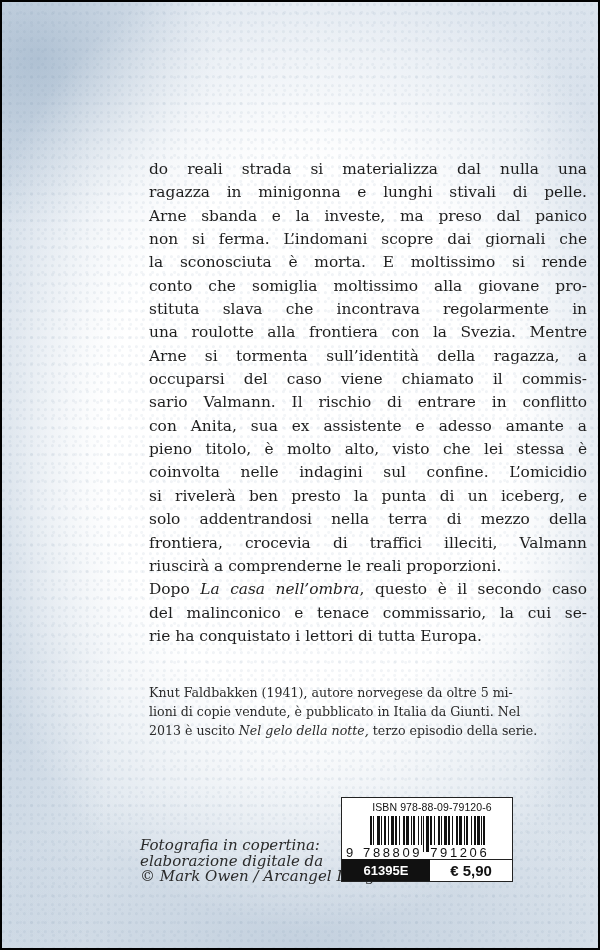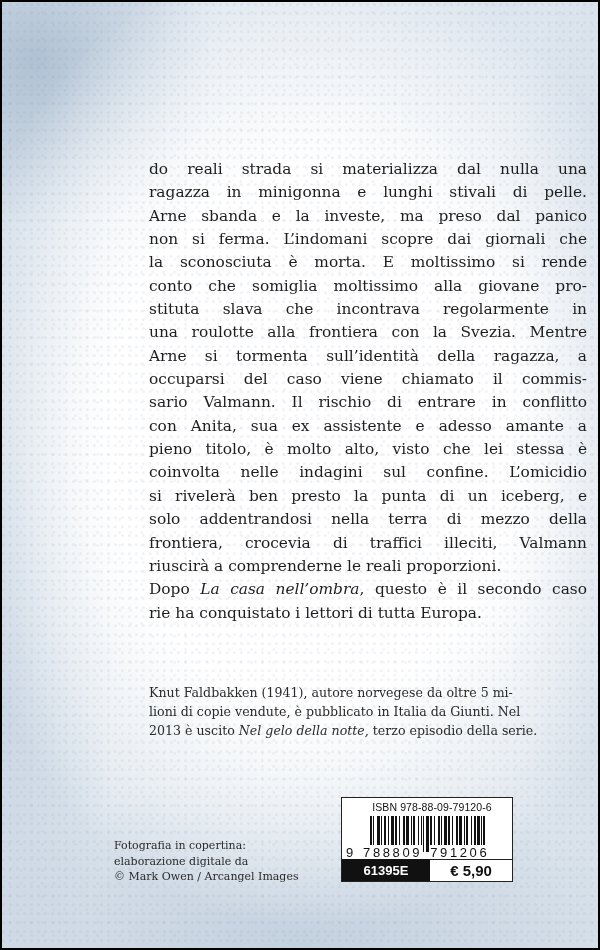--- a/index.html
+++ b/index.html
@@ -34,23 +34,23 @@
     .synopsis .line.last { text-align-last: left; }
     .synopsis i { font-style: italic; }
     .author {
       position: absolute; left: 147px; top: 681px; width: 445px;
       font-family: "DejaVu Serif", serif;
       font-size: 12.6px; line-height: 19px; color: #2a2a2a;
     }
     .author .line { display: block; white-space: nowrap; }
     .author i { font-style: italic; margin-top: 43px; }
     .credits {
-      position: absolute; left: 112px; top: 836px; width: 220px;
+      position: absolute; left: 138px; top: 836px; width: 220px;
       font-family: "DejaVu Serif", serif;
-      font-size: 11px; line-height: 15.5px; color: #2a2a2a;
+      font-size: 15px; line-height: 15.5px; color: #2a2a2a; font-style: italic;
     }
     .credits .line { display: block; white-space: nowrap; }
     .barcode-box {
       position: absolute; left: 339px; top: 795px; width: 172px; height: 85px;
       border: 1.5px solid #222; background: #fff;
       font-family: "Liberation Sans", sans-serif;
     }
     .isbn-label {
       position: absolute; top: 3px; left: 0; right: 0; text-align: center;
       font-size: 10.5px; color: #111; letter-spacing: 0.1px;
@@ -97,20 +97,21 @@
     <span class="line">occuparsi del caso viene chiamato il commis-</span>
     <span class="line">sario Valmann. Il rischio di entrare in conflitto</span>
     <span class="line">con Anita, sua ex assistente e adesso amante a</span>
     <span class="line">pieno titolo, è molto alto, visto che lei stessa è</span>
     <span class="line">coinvolta nelle indagini sul confine. L’omicidio</span>
     <span class="line">si rivelerà ben presto la punta di un iceberg, e</span>
     <span class="line">solo addentrandosi nella terra di mezzo della</span>
     <span class="line">frontiera, crocevia di traffici illeciti, Valmann</span>
     <span class="line last">riuscirà a comprenderne le reali proporzioni.</span>
     <span class="line"><span>Dopo </span><i>La casa nell’ombra</i><span>, questo è il secondo caso</span></span>
+    <span class="line">del malinconico e tenace commissario, la cui se-</span>
     <span class="line last">rie ha conquistato i lettori di tutta Europa.</span>
   </div>
 
   <div class="author">
     <span class="line">Knut Faldbakken (1941), autore norvegese da oltre 5 mi-</span>
     <span class="line">lioni di copie vendute, è pubblicato in Italia da Giunti. Nel</span>
     <span class="line"><span>2013 è uscito </span><i>Nel gelo della notte,</i><span> terzo episodio della serie.</span></span>
   </div>
 
   <div class="credits">

